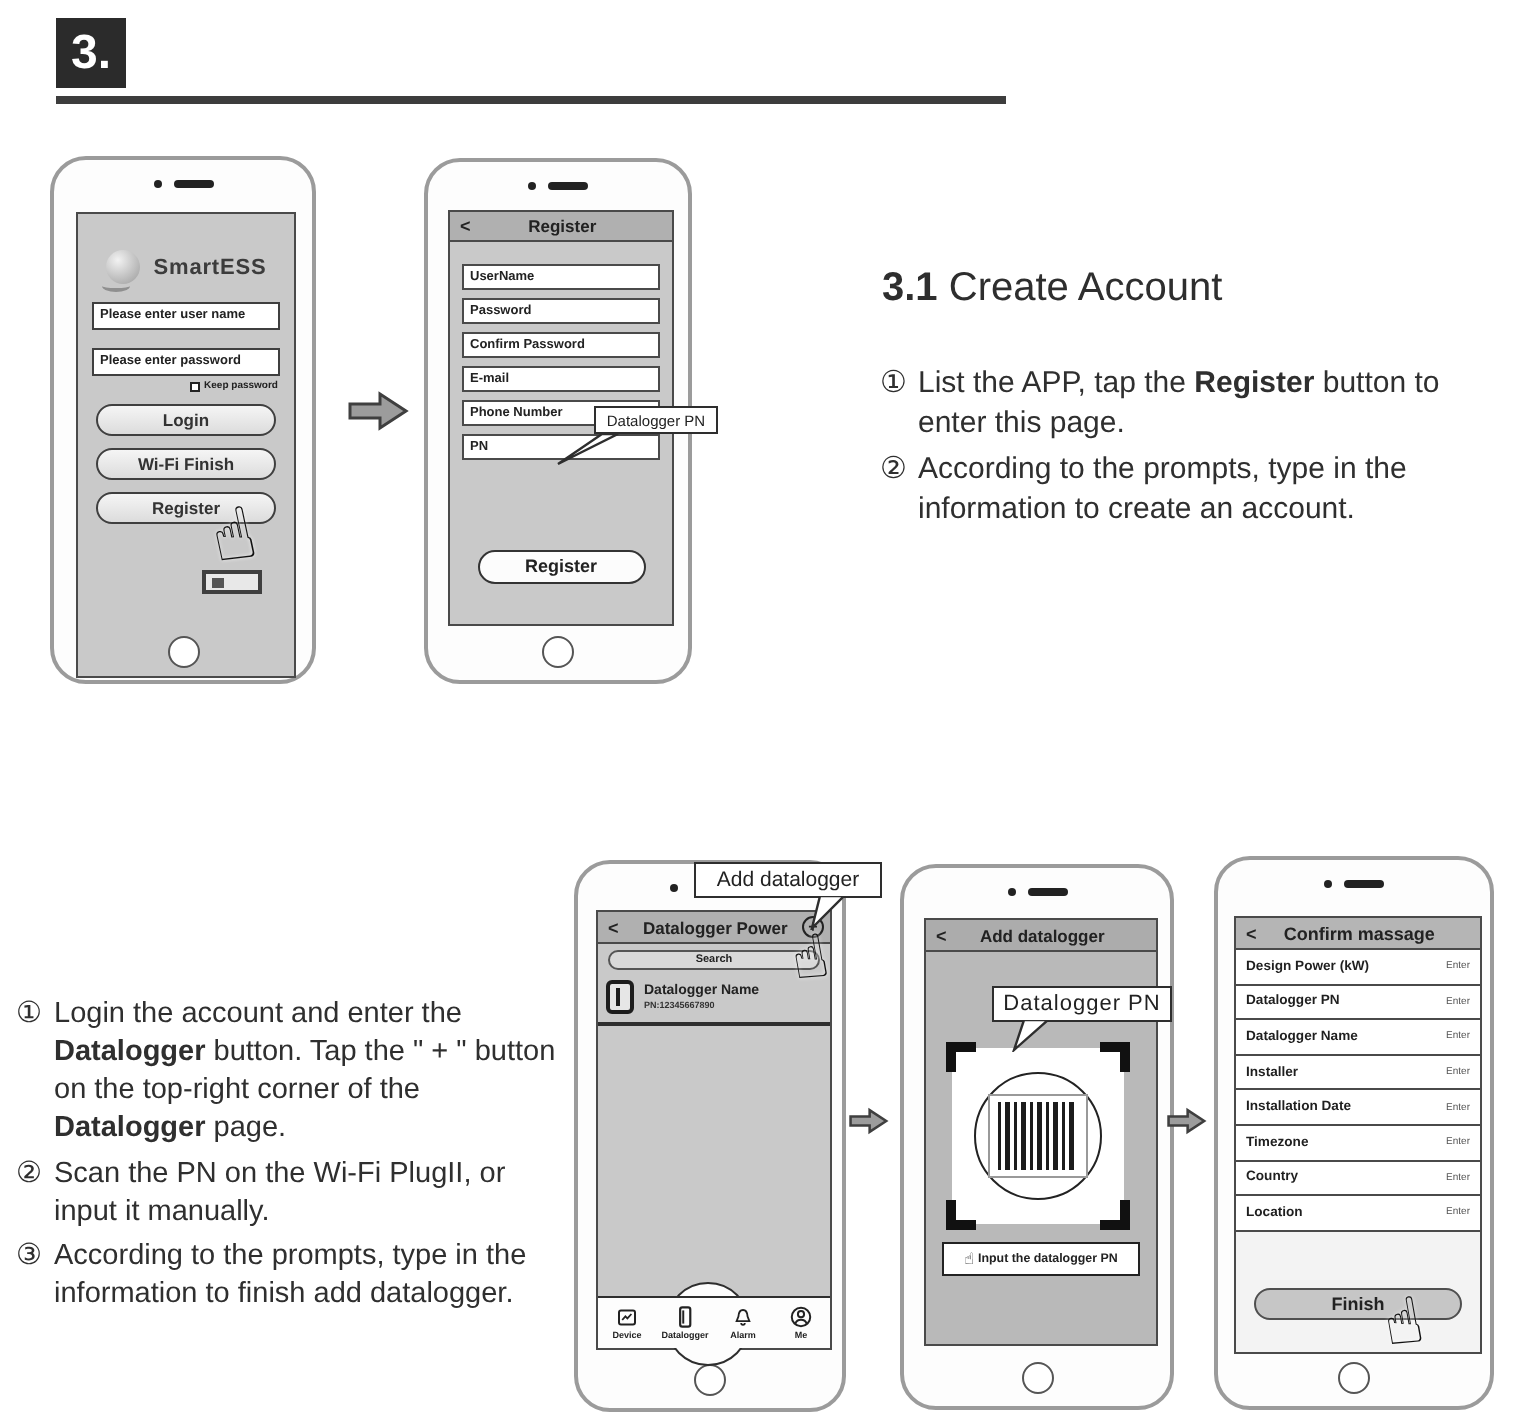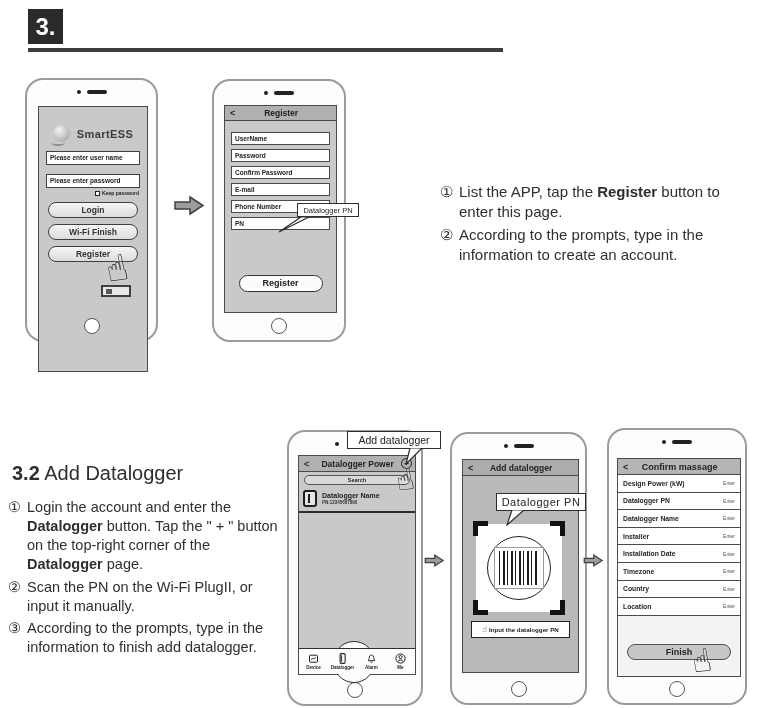--- a/index.html
+++ b/index.html
@@ -118,21 +118,21 @@
 <div id="page">
 
   <div class="sec-num">3.</div>
   <div class="title-rule"></div>
 
   <div class="phone" style="left:25px;top:78px;width:133px;height:264px;">
     <div class="chrome">
         <span class="dot"></span>
         <span class="bar"></span>
       </div>
-    <div class="screen" style="left:11px;top:26px;width:110px;height:266px;">
+    <div class="screen" style="left:11px;top:26px;width:110px;height:233px;">
       <div class="logo-row">
         <span class="logo-sphere">
             <span class="logo-wing"></span>
           </span>
         <span class="logo-text">SmartESS</span>
       </div>
       <div class="login-input">Please enter user name</div>
       <div class="login-input">Please enter password</div>
       <div class="keep-row">
         <span class="keep-box"></span>
@@ -172,34 +172,34 @@
       <div class="reg-field">PN</div>
       <div class="callout" style="left:72px;top:97px;width:62px;height:14px;font-size:7.5px;">Datalogger PN</div>
       <svg class="pointer-svg" style="left:52px;top:111px;" width="34" height="16" viewBox="0 0 34 16">
         <polygon points="24,0 32,0 2,15" fill="#fff" stroke="#2e2e2e" stroke-width="1.2"></polygon>
       </svg>
       <div class="reg-submit">Register</div>
     </div>
     <div class="home"></div>
   </div>
 
+  <div class="doc-h" style="left:441px;top:133px;">
+    <span class="b">3.1</span> <span>Create Account</span>
+  </div>
   <div class="steps" id="steps31">
     <div class="step">
       <span class="m">①</span>
       <span class="t"><span>List the APP, tap the </span><span class="b">Register</span><span> button to enter this page.</span></span>
     </div>
     <div class="step">
       <span class="m">②</span>
       <span class="t"><span>According to the prompts, type in the information to create an account.</span></span>
     </div>
   </div>
 
-  <div class="doc-h" style="left:12px;top:462px;">
-    <span class="b">3.2</span> <span>Add Datalogger</span>
-  </div>
   <div class="steps" id="steps32">
     <div class="step">
       <span class="m">①</span>
       <span class="t"><span>Login the account and enter the </span><span class="b">Datalogger</span><span> button. Tap the " + " button on the top-right corner of the </span><span class="b">Datalogger</span><span> page.</span></span>
     </div>
     <div class="step">
       <span class="m">②</span>
       <span class="t"><span>Scan the PN on the Wi-Fi PlugII, or input it manually.</span></span>
     </div>
     <div class="step">

